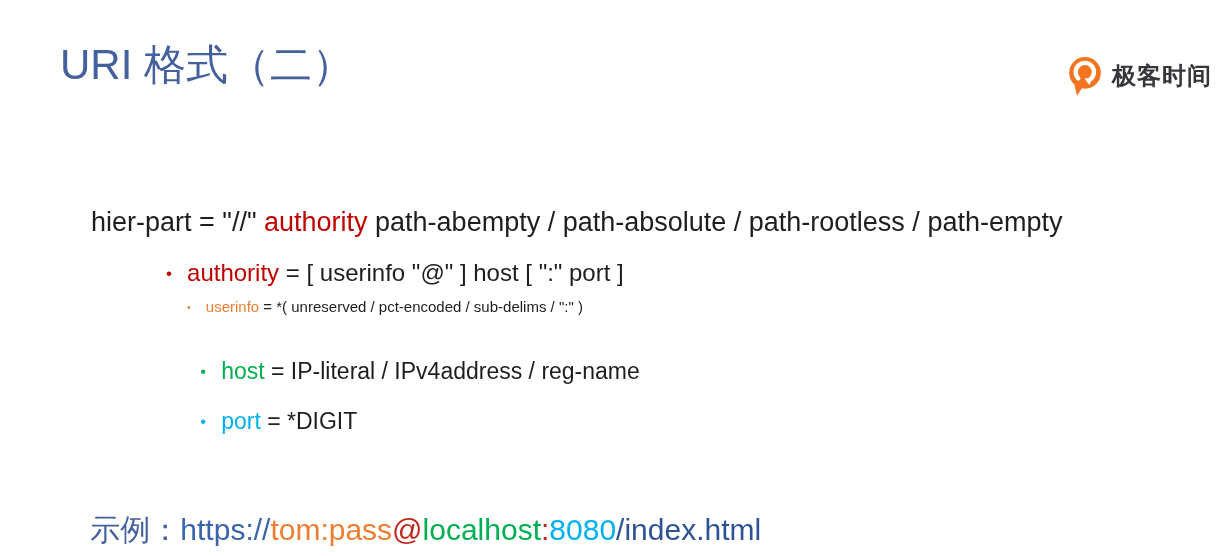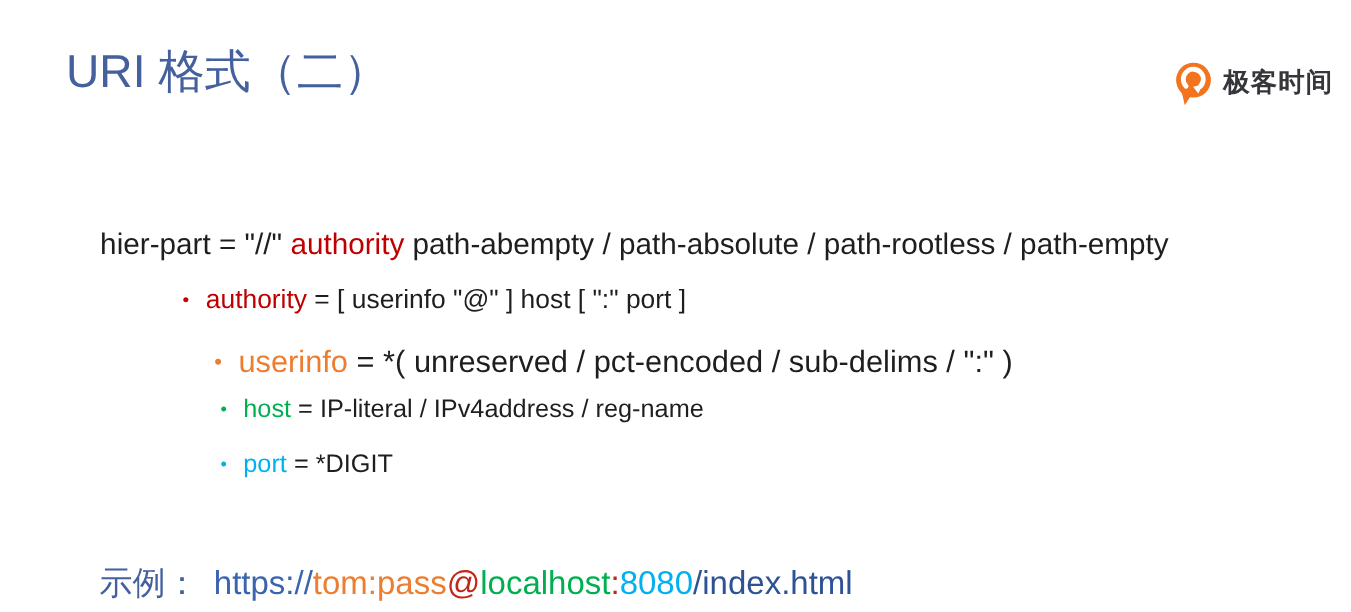--- a/index.html
+++ b/index.html
@@ -38,30 +38,30 @@
 
   
   .bullets { list-style: none; position: absolute; left: 0; top: 0; width: 100%; }
   .bullet { position: absolute; white-space: pre; color: #1e1e1e; }
   .bullet .marker {
     display: inline-block; font-size: 0.72em;
     vertical-align: 0.14em; margin-right: 15px;
   }
   .bullet span { white-space: pre; }
   .bullet-0 { left: 126px; top: 231px; font-size: 24px; }
-  .bullet-1 { left: 148px; top: 281px; font-size: 28px; }
+  .bullet-1 { left: 162px; top: 281px; font-size: 15px; }
   .bullet-2 { left: 162px; top: 331px; font-size: 23px; }
   .bullet-3 { left: 162px; top: 381px; font-size: 23px; }
 
   
   .example {
     position: absolute; left: 57px; top: 476px;
     font-size: 30px; white-space: pre;
   }
-  .example .ex-label { margin-right: 14px; }
+  .example .ex-label { }
 </style>
 </head>
 <body>
 
 <div class="slide">
 
   <div class="logo">
     <svg class="logo-icon" viewBox="0 0 48 52" xmlns="http://www.w3.org/2000/svg" aria-hidden="true">
       <circle cx="24" cy="22" r="20" fill="#f4731f"></circle>
       <path d="M21 40 L14 51 L10.5 36 Z" fill="#f4731f"></path>

